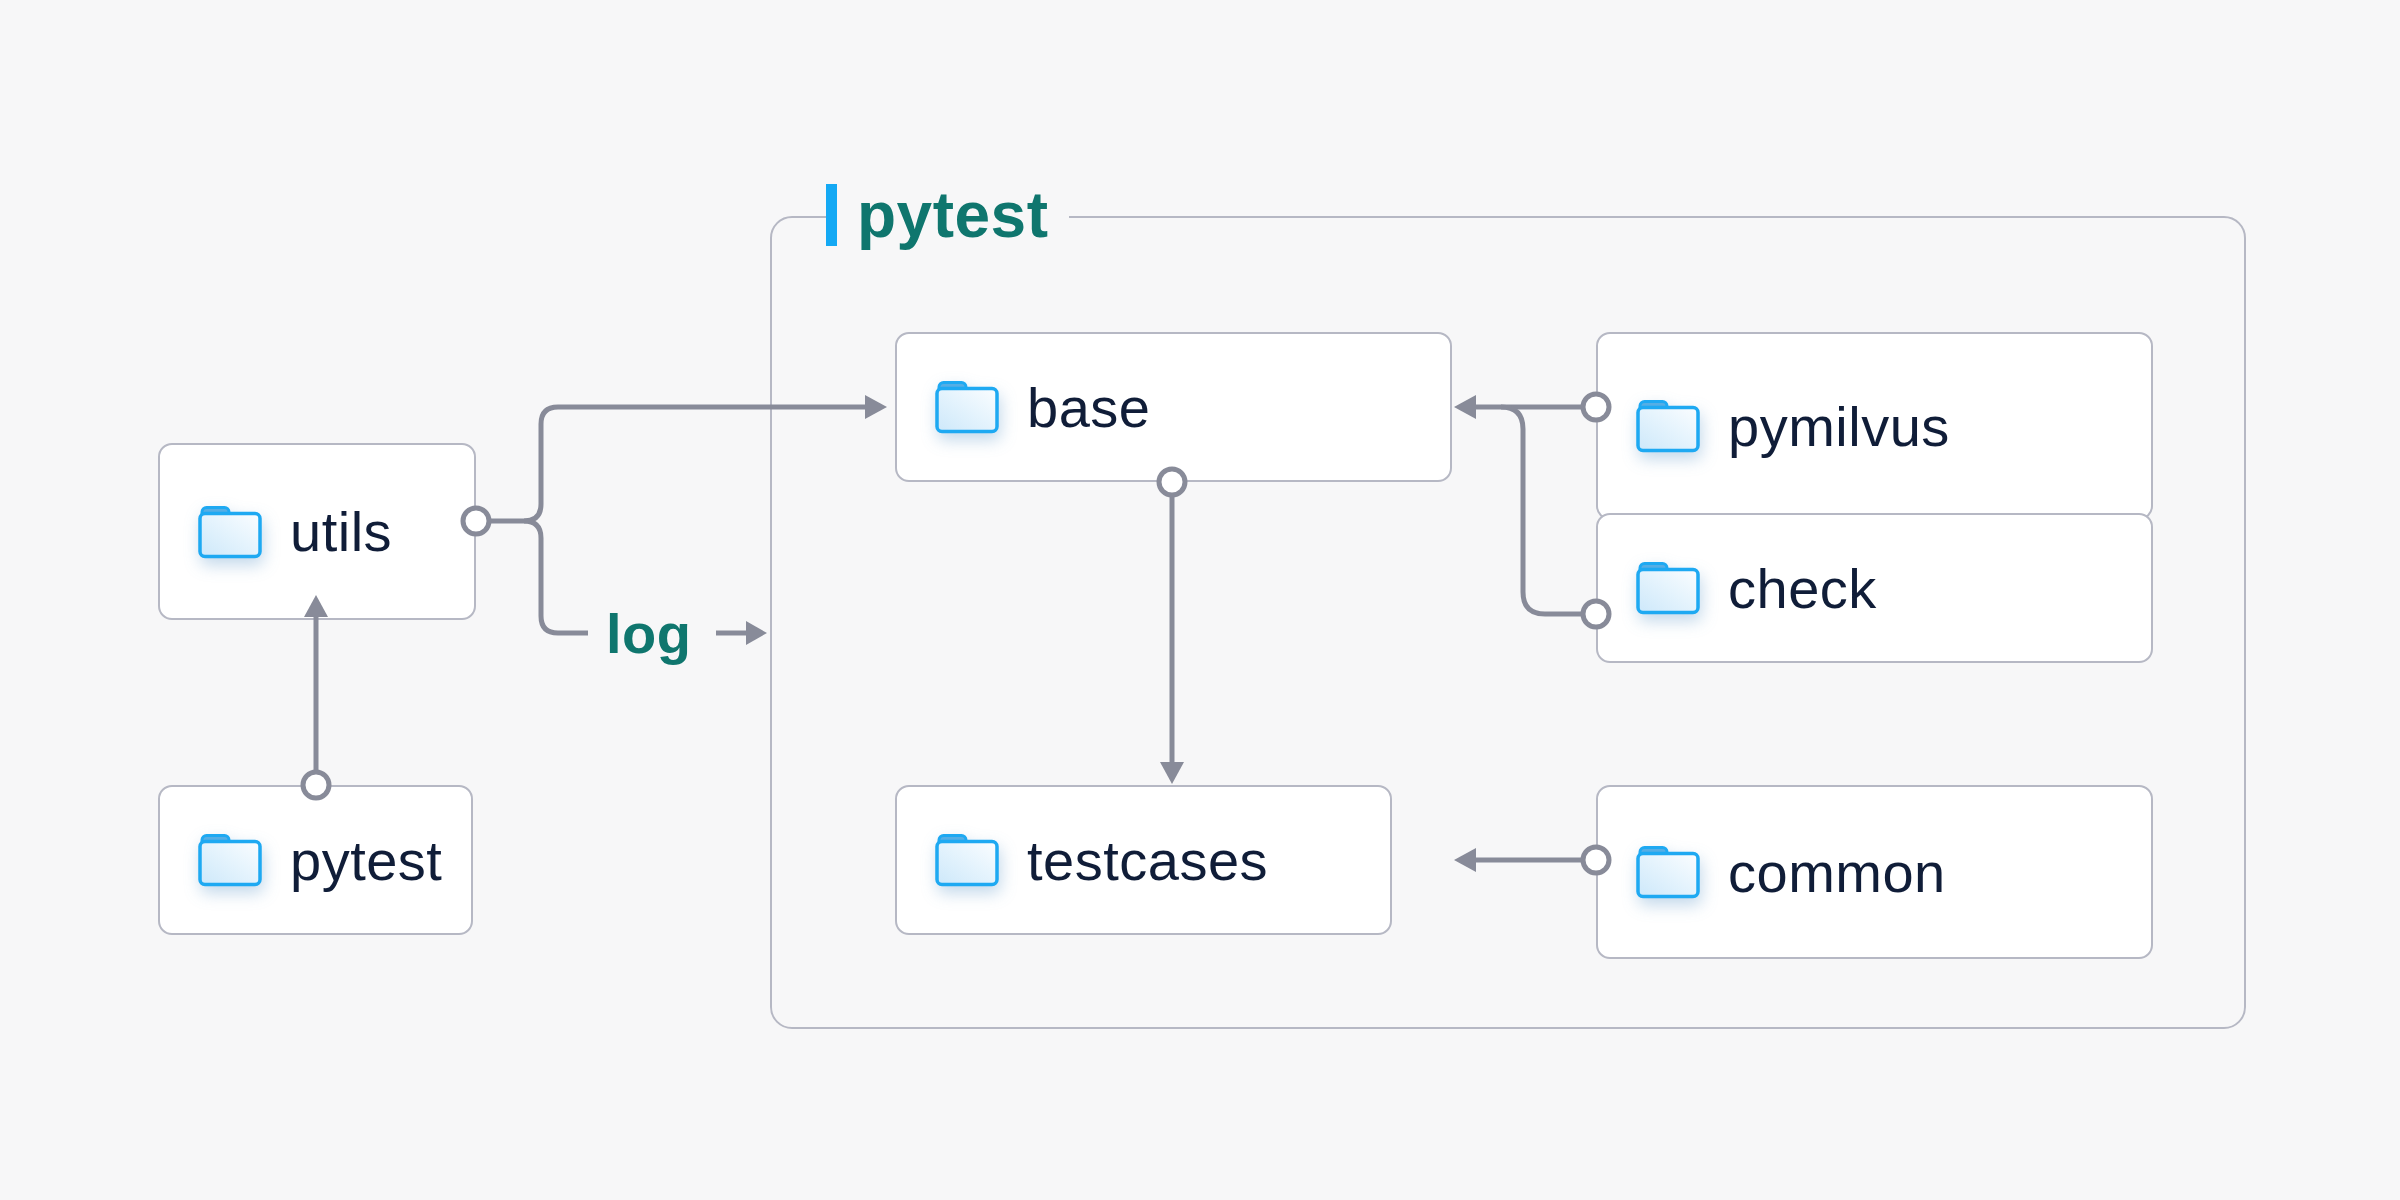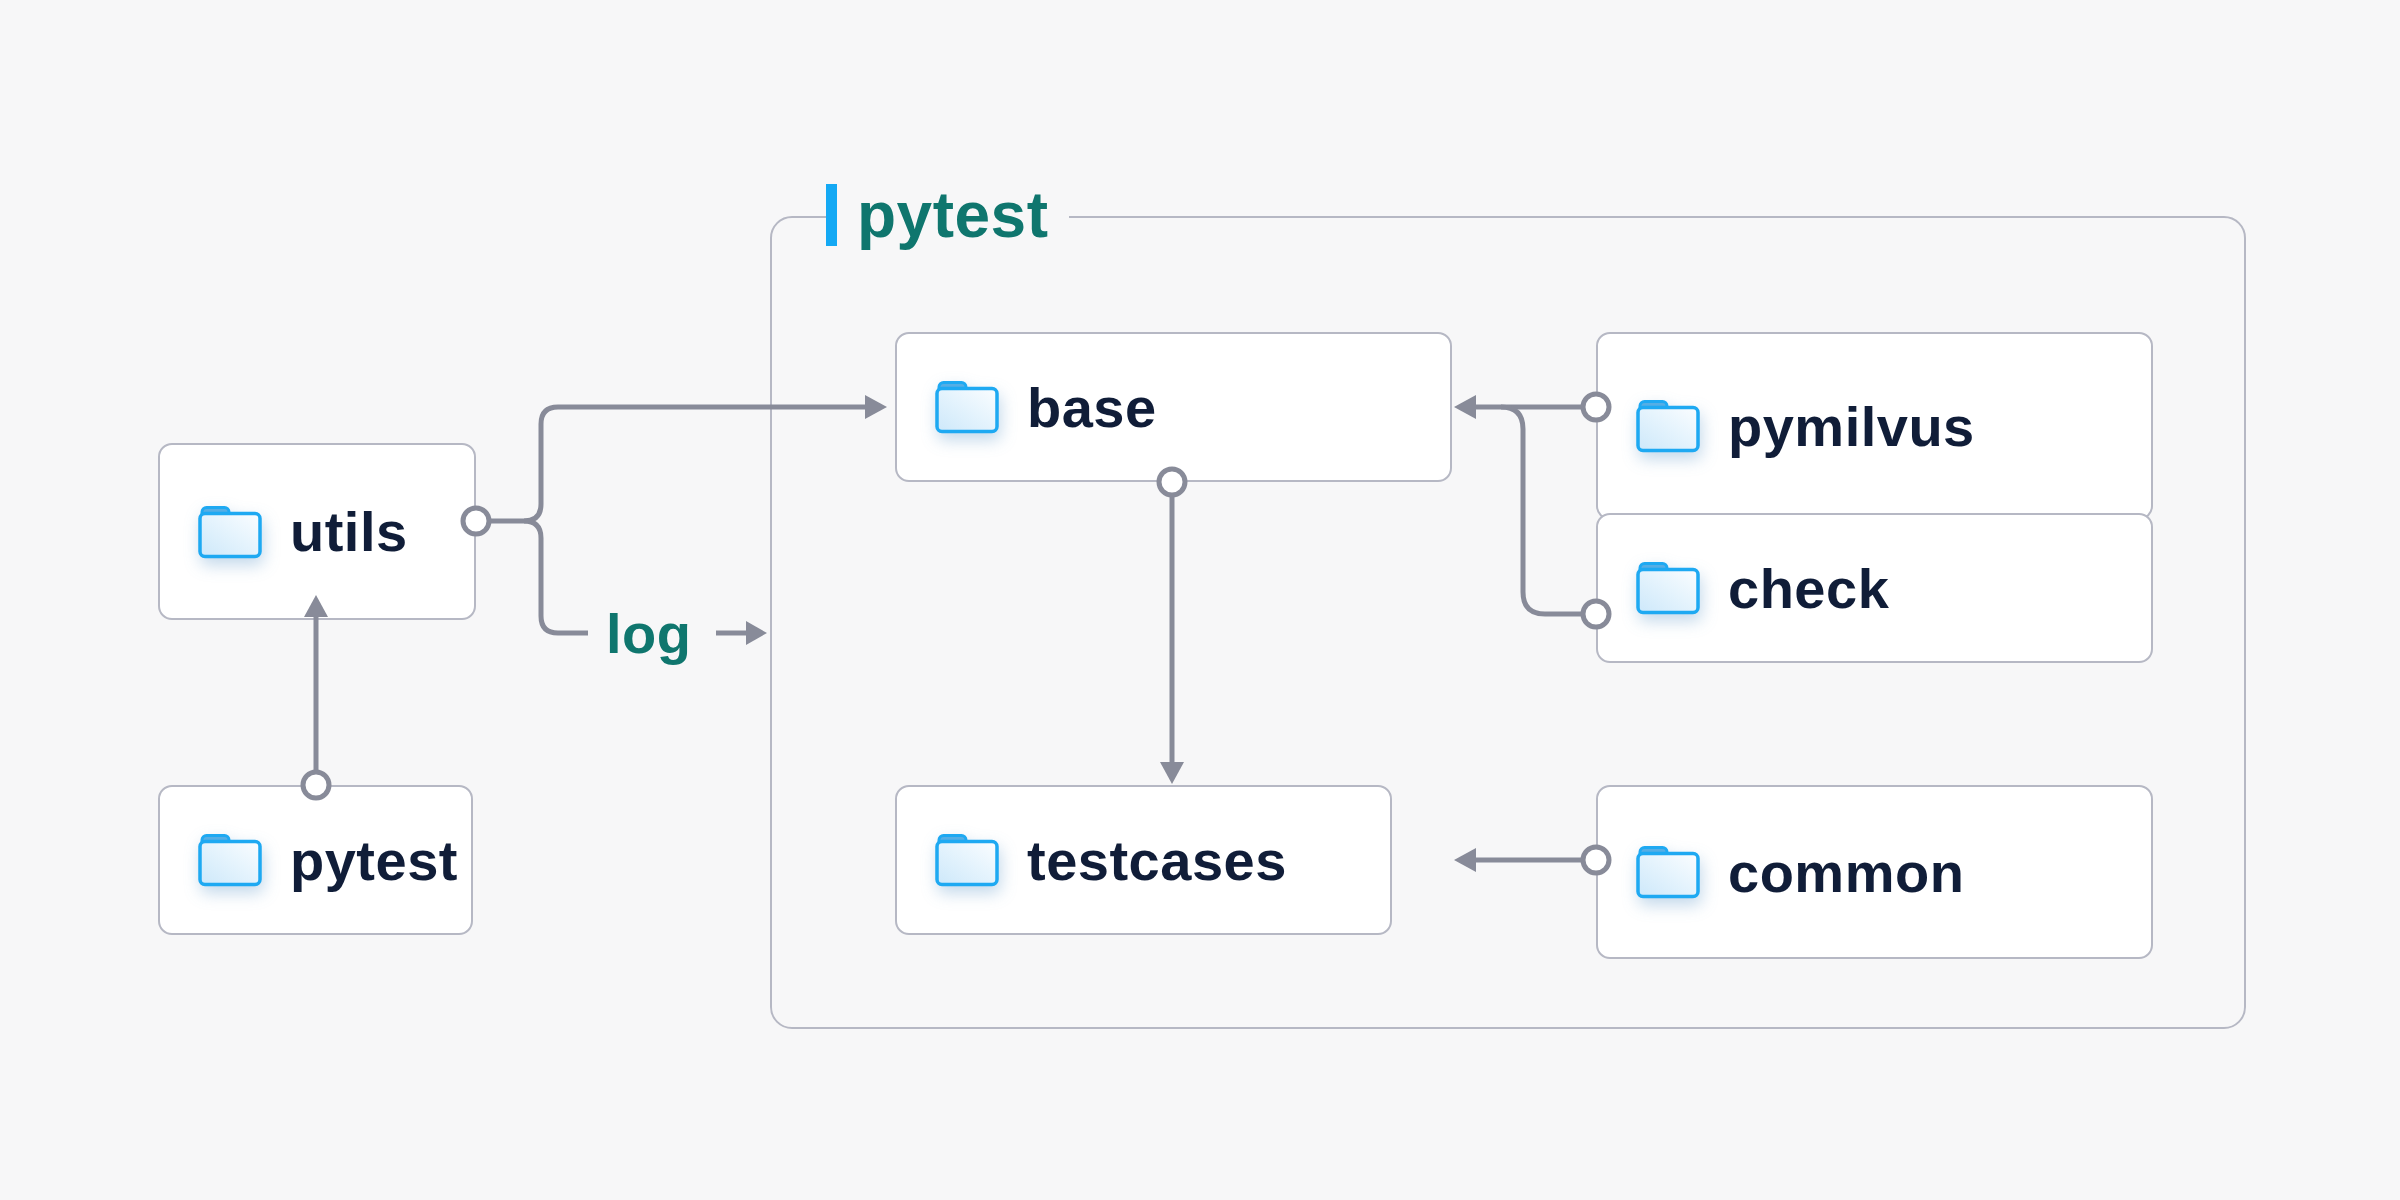--- a/index.html
+++ b/index.html
@@ -8,21 +8,21 @@
     background:#f7f7f8;
     font-family:"Liberation Sans",sans-serif;
   }
   
   .node{
     position:absolute;box-sizing:border-box;
     background:#ffffff;border:2px solid #b6b8c4;border-radius:14px;
     display:flex;align-items:center;padding-left:38px;gap:28px;
   }
   .node-label{
-    font-size:56px;font-weight:bold;color:#101d38;letter-spacing:0.5px;
+    font-size:56px;font-weight:normal;color:#101d38;letter-spacing:0.5px;
     white-space:nowrap;
     text-align:center;
   }
   .node-utils    {left:158px;top:443px;width:318px;height:177px;}
   .node-config   {left:158px;top:785px;width:315px;height:150px;}
   .node-base     {left:895px;top:332px;width:557px;height:150px;}
   .node-pymilvus {left:1596px;top:332px;width:557px;height:188px;}
   .node-check    {left:1596px;top:513px;width:557px;height:150px;}
   .node-testcases{left:895px;top:785px;width:497px;height:150px;}
   .node-common   {left:1596px;top:785px;width:557px;height:174px;}

